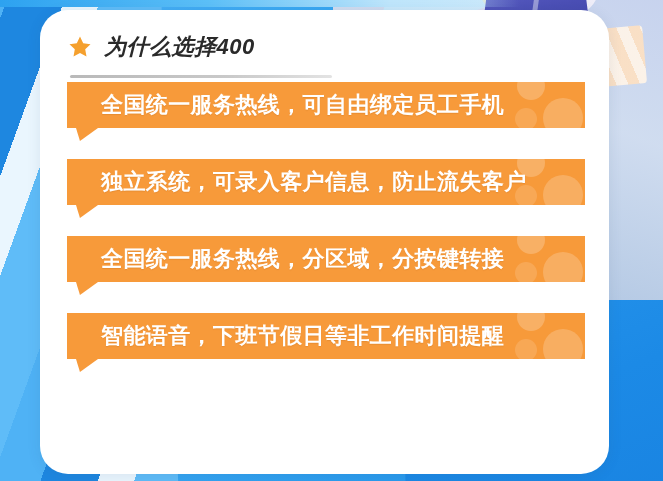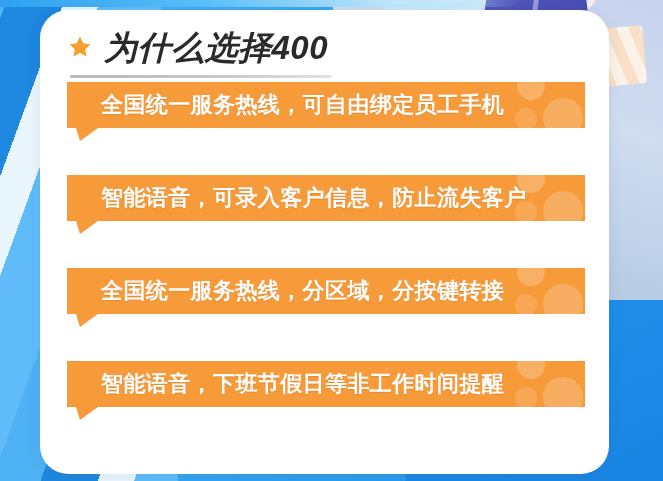--- a/index.html
+++ b/index.html
@@ -221,21 +221,21 @@
     height: 38px;
   }
   .star-icon {
     width: 24px;
     height: 24px;
     flex: 0 0 auto;
     display: block;
   }
   .header-title {
     font-family: "Liberation Sans", "DejaVu Sans", sans-serif;
-    font-size: 33px;
+    font-size: 22px;
     font-weight: 700;
     font-style: italic;
     color: #2a2a2a;
     letter-spacing: 0.5px;
     white-space: nowrap;
     line-height: 1;
   }
   .header-rule {
     margin-top: 9px;
     margin-left: 2px;
@@ -251,21 +251,21 @@
     position: absolute;
     left: 27px;
     top: 72px;
     width: 520px;
   }
 
   .banner {
     position: relative;
     width: 518px;
     height: 46px;
-    margin-bottom: 47px;
+    margin-bottom: 31px;
     background: #f79a3a;
     overflow: visible;
   }
   .banner:last-child {
     margin-bottom: 16px;
     text-align: center;
   }
 
   
   .banner-deco {
@@ -379,21 +379,21 @@
         <div class="banner-text">全国统一服务热线，可自由绑定员工手机</div>
         <div class="banner-tail"></div>
       </div>
 
       <div class="banner">
         <div class="banner-deco">
           <span class="c1"></span>
             <span class="c2"></span>
             <span class="c3"></span>
         </div>
-        <div class="banner-text">智能语音，可录入客户信息，防止流失客户</div>
+        <div class="banner-text">独立系统，可录入客户信息，防止流失客户</div>
         <div class="banner-tail"></div>
       </div>
 
 
       <div class="banner">
         <div class="banner-deco">
           <span class="c1"></span>
             <span class="c2"></span>
             <span class="c3"></span>
         </div>

